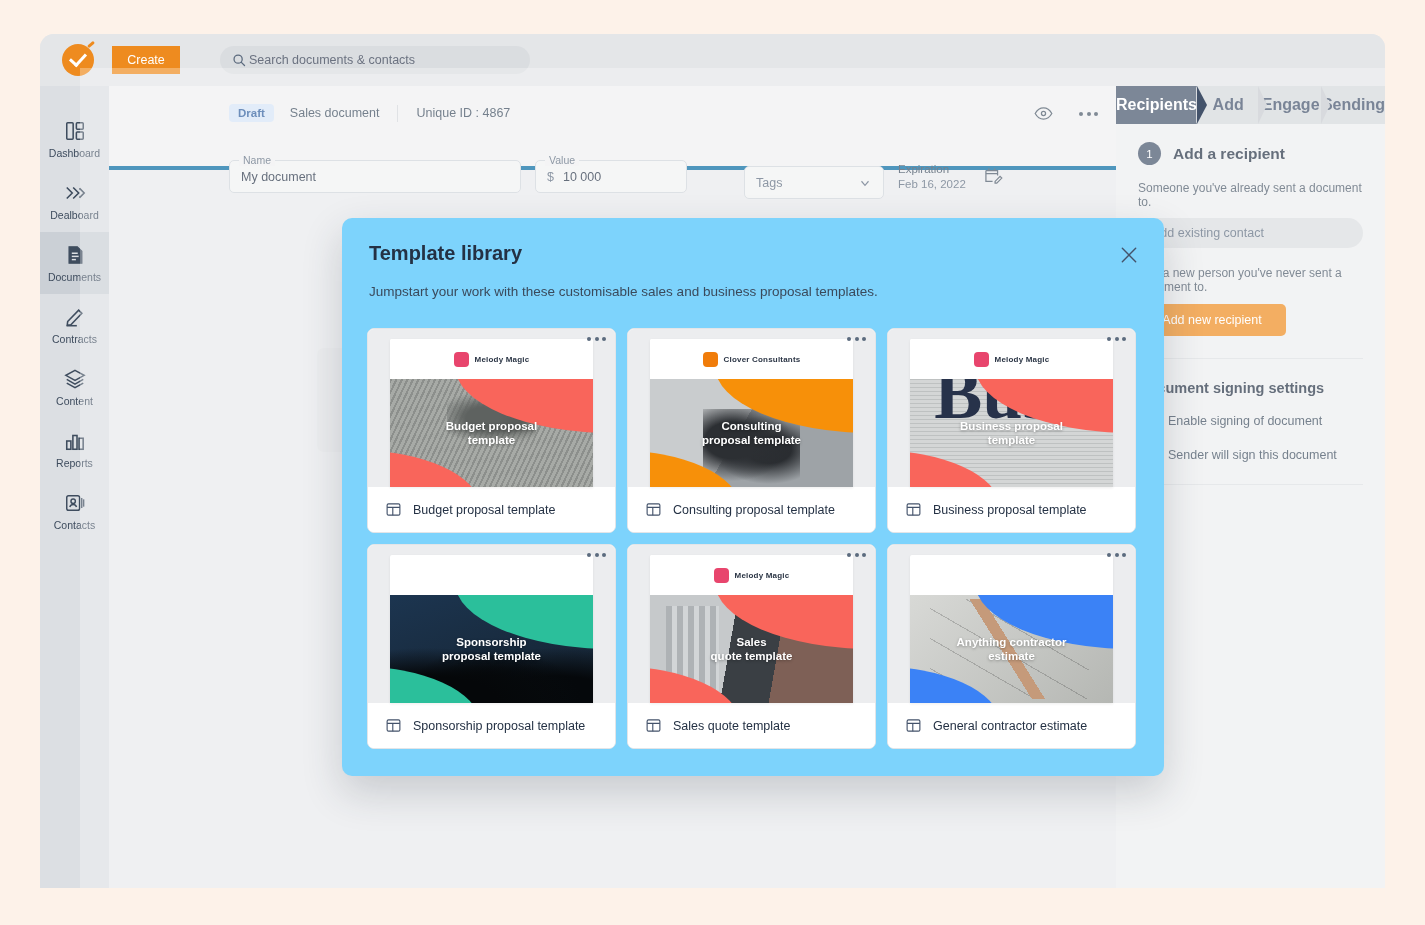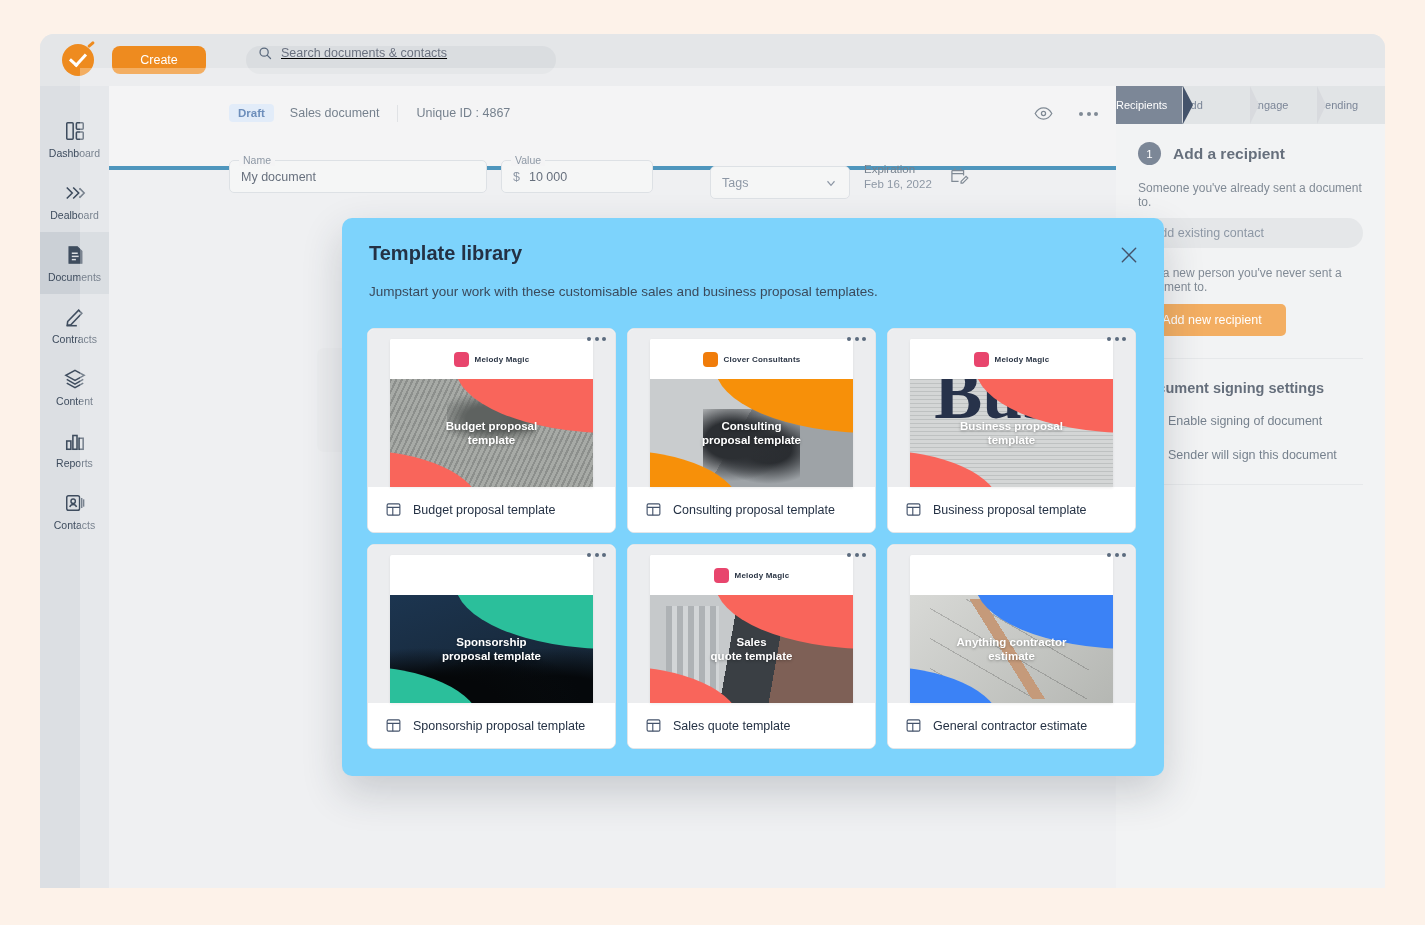--- a/index.html
+++ b/index.html
@@ -32,28 +32,28 @@
   .logo-mark::after {
     content: ""; position: absolute; left: 8px; top: 9px;
     width: 13px; height: 7px; border-left: 3px solid #fff; border-bottom: 3px solid #fff;
     transform: rotate(-48deg);
   }
   .logo-mark::before {
     content: ""; position: absolute; right: -1px; top: -1px;
     width: 8px; height: 3px; background: #EE8B1F; transform: rotate(-40deg); border-radius: 2px;
   }
   .create-btn {
-    margin-left: 18px; width: 94px; height: 28px; border-radius: 8px;
+    margin-left: 18px; width: 68px; height: 28px; border-radius: 0;
     background: #EE8B1F; color: #fff; font-size: 12.5px;
     display: flex; align-items: center; justify-content: center;
     border: none; cursor: pointer; font-family: inherit;
   }
   .search-box {
     margin-left: 40px; width: 310px; height: 28px; border-radius: 14px;
-    background: #DADDE0; display: flex; align-items: flex-start; padding: 0 12px; gap: 9px; text-decoration: underline;
+    background: #DADDE0; display: flex; align-items: center; padding: 0 12px; gap: 3px;
   }
   .search-box svg { flex: none; }
   .search-ph { font-size: 12.5px; color: #6B7280; }
 
   .topbar-right {
     margin-left: auto; margin-right: 20px; display: flex; align-items: center; gap: 0;
   }
   .support {
     display: flex; align-items: center; gap: 8px; position: relative; margin-right: 26px; cursor: pointer;
   }
@@ -115,21 +115,21 @@
   .fields { position: absolute; left: 120px; top: 74px; display: flex; align-items: flex-start; }
   .field {
     position: relative; height: 33px; border: 1px solid #CFD4DA;
     border-radius: 5px; background: #F1F2F3; display: flex; align-items: center; padding: 0 11px;
   }
   .field-label {
     position: absolute; top: -7px; left: 9px; background: #EFF0F1;
     padding: 0 4px; font-size: 10.5px; color: #5C6B7E;
   }
   .field-val { font-size: 12.5px; color: #243144; }
-  .f-name { width: 258px; }
+  .f-name { width: 292px; }
   .f-value { width: 152px; margin-left: 14px; }
   .f-value .cur { color: #5C6B7E; margin-right: 9px; }
   .f-tags {
     width: 140px; margin-left: 57px; margin-top: 6px;
     justify-content: space-between;
   }
   .f-tags .field-val { color: #5C6B7E; }
   .exp-block { margin-left: 14px; margin-top: 2px; line-height: 1.3; }
   .exp-label { font-size: 11.5px; color: #3A4A5C; }
   .exp-val { font-size: 11.5px; color: #5C6B7E; }
@@ -146,22 +146,22 @@
   }
   .upload-lbl { font-size: 13px; color: #3A4A5C; }
 
   
   .rpanel {
     position: absolute; left: 1076px; top: 52px; width: 269px; height: 802px;
     background: #EDEEEF;
   }
   .steps { display: flex; height: 38px; background: #D5D8DB; align-items: stretch; }
   .step {
-    position: relative; flex: 1; display: flex; align-items: center; 
-    font-size: 11px; color: #40506A; cursor: pointer;
+    position: relative; flex: 1; display: flex; align-items: center; justify-content: center;
+    font-size: 16px; color: #40506A; cursor: pointer; font-weight: bold;
   }
   .step.active { background: #44536B; color: #fff; }
   .step.active::after {
     content: ""; position: absolute; right: -10px; top: 0; width: 0; height: 0;
     border-top: 19px solid transparent; border-bottom: 19px solid transparent;
     border-left: 10px solid #44536B; z-index: 2;
   }
   .step.arrow::before {
     content: ""; position: absolute; left: -1px; top: 0; width: 0; height: 0;
     border-top: 19px solid transparent; border-bottom: 19px solid transparent;

